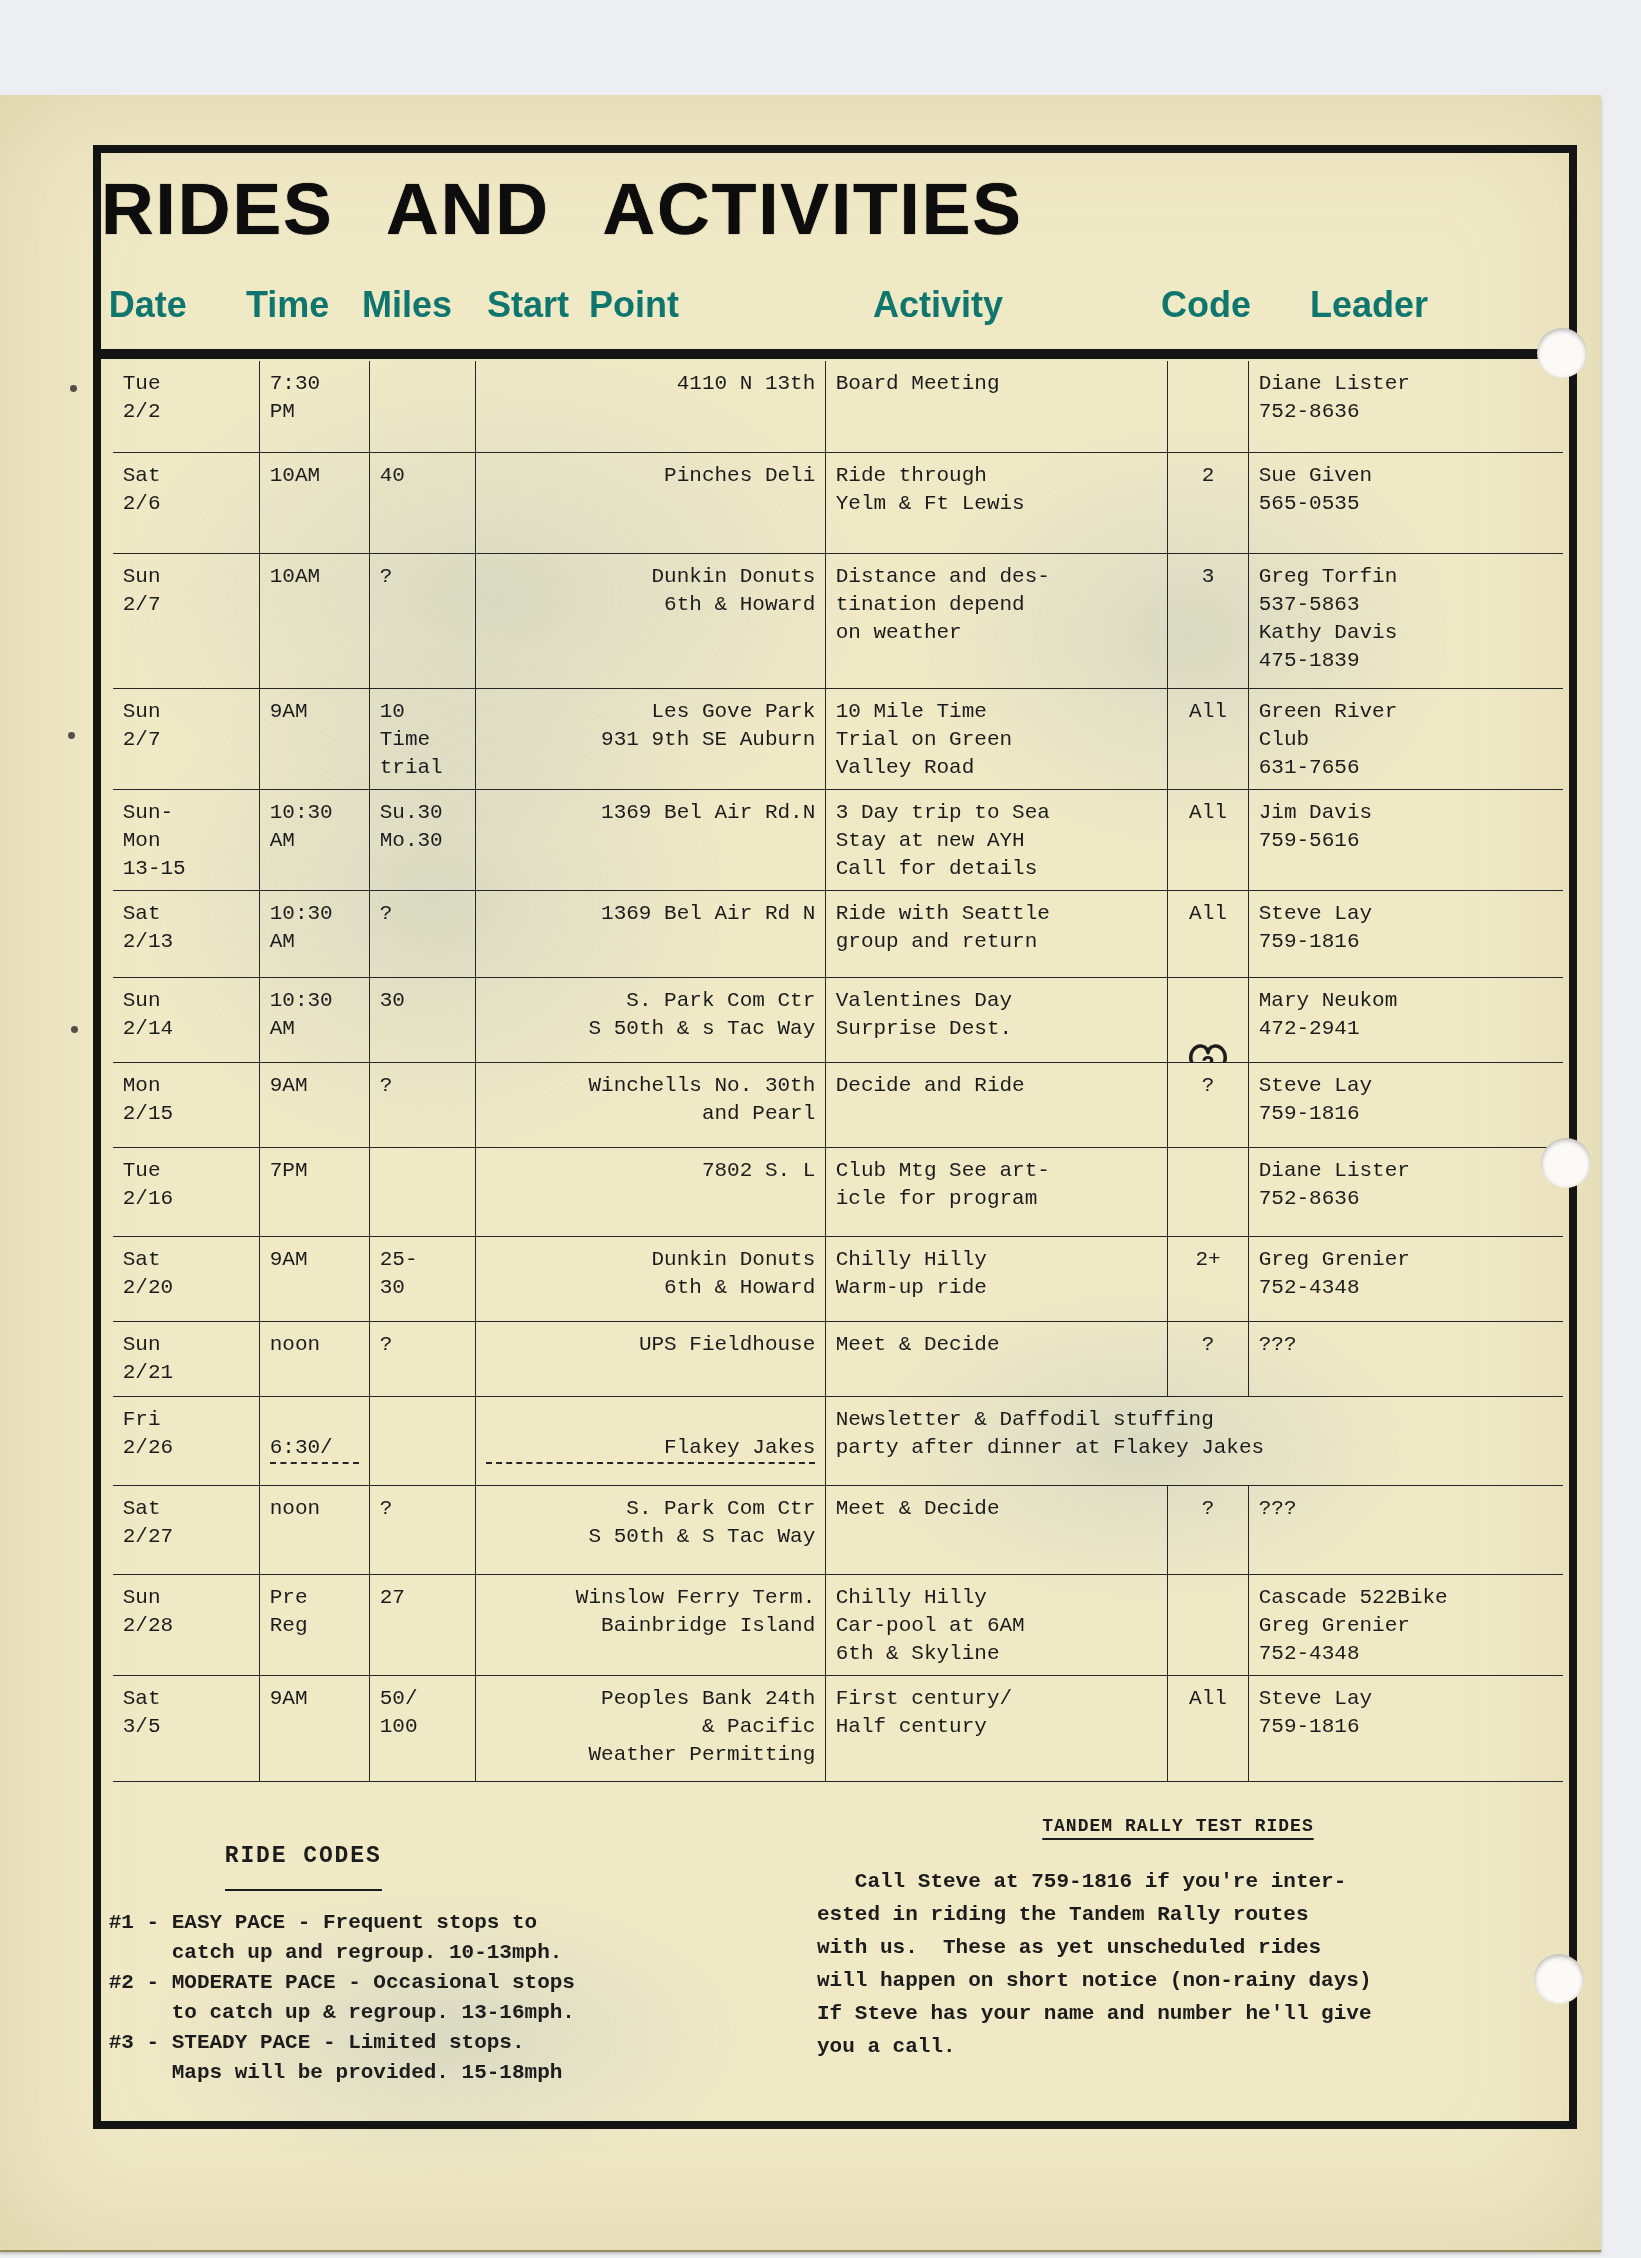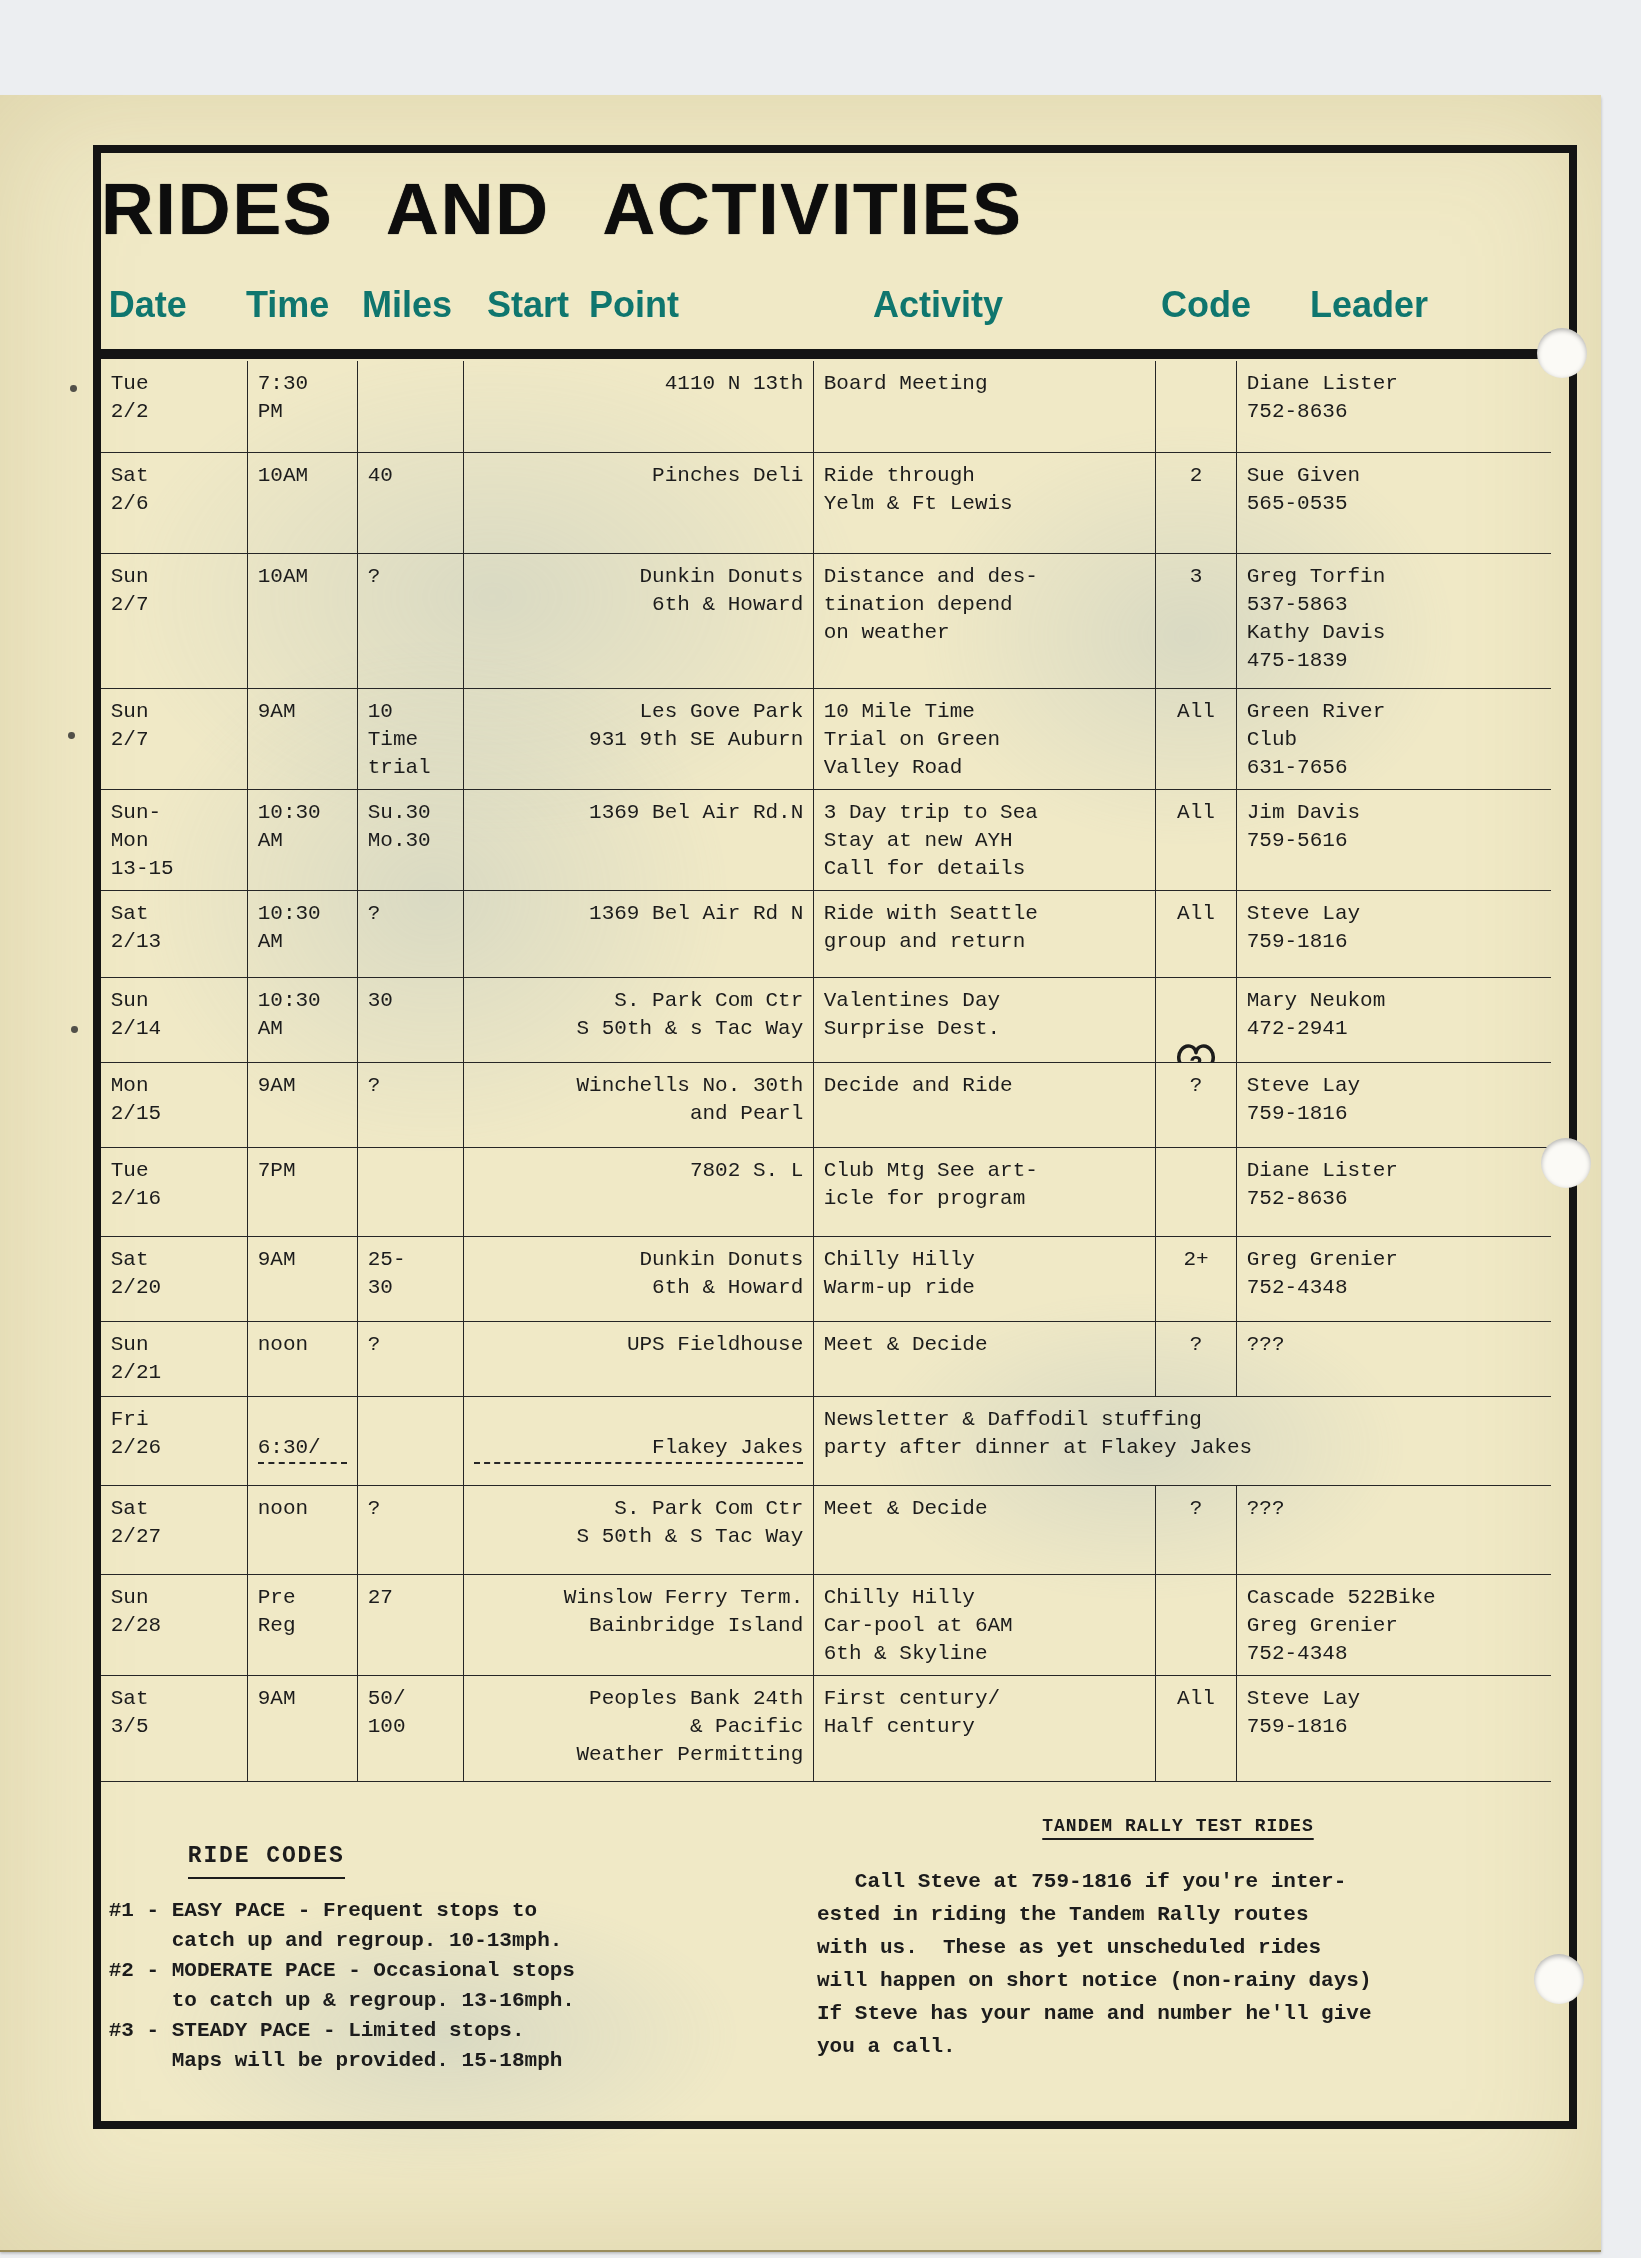--- a/index.html
+++ b/index.html
@@ -13,40 +13,40 @@
   .frame{position:absolute;left:93px;top:50px;width:1468px;height:1968px;border:8.7px solid #141414;box-sizing:content-box;}
   .title{position:absolute;left:0;top:13.5px;width:1450px;text-align:left;
          font-family:"Liberation Sans","DejaVu Sans",sans-serif;font-weight:900;font-size:73px;
          letter-spacing:1.9px;word-spacing:33px;color:#0d0d0d;text-shadow:0 0 1px #000;}
   .hdr{position:absolute;left:0;top:131px;width:1450px;height:60px;}
   .hdr span{position:absolute;top:0;font-family:"Liberation Sans","DejaVu Sans",sans-serif;
             font-weight:bold;font-size:36px;color:#0f766e;white-space:pre;}
   .h-date{left:7.7px}.h-time{left:145px}.h-miles{left:261px}.h-start{left:386px}
   .h-activity{left:772px}.h-code{left:1060px}.h-leader{left:1209px}
   .hdr-rule{position:absolute;left:0;top:196px;width:1450px;height:9.7px;background:#141414;}
-  .tbody{position:absolute;left:0;top:208px;width:1450px;}
+  .tbody{position:absolute;left:12px;top:208px;width:1450px;}
   .row{display:flex;width:1450px;}
   .row > div{box-sizing:border-box;border-right:1.9px solid #262626;border-bottom:1.9px solid #262626;
              padding:8.7px 9.7px 0 9.7px;white-space:pre-line;overflow:hidden;
              font-size:21px;line-height:28px;}
   .cd{width:147px;padding-left:15.4px;}
   .ct{width:110px;}
   .cm{width:106px;}
   .cs{width:350px;padding-left:13.5px;text-align:right;}
   .ca{width:342px;padding-left:11.6px;}
   .cc{width:81px;text-align:center;padding-left:3.9px;padding-right:3.9px;}
   .cl{flex:1;border-right:none!important;padding-left:13.5px;}
   .merged{flex:1;border-right:none!important;padding-left:11.6px;}
   .dashed{display:inline-block;border-bottom:2.9px dashed #262626;margin-bottom:4px;}
   .stack span{display:block;}
   .heart{display:inline-block;margin-top:-3.9px;}
   .bottom{position:absolute;left:0;top:1630px;width:1450px;height:321px;}
   .ridecodes{position:absolute;left:7.7px;top:60px;font-weight:bold;}
-  .rc-head{display:inline-block;margin-left:79px;font-size:23px;letter-spacing:1.9px;
-           border-bottom:2.9px solid #1c1c1c;padding-bottom:8px;}
+  .rc-head{display:inline-block;margin-left:116px;font-size:23px;letter-spacing:1.9px;
+           border-bottom:2.9px solid #1c1c1c;padding-bottom:20px;}
   .rc-lines{margin-top:17px;white-space:pre;font-size:21px;line-height:30px;}
   .tandem{position:absolute;left:716px;top:33px;width:722px;font-weight:bold;}
   .td-head{text-align:center;font-size:18px;letter-spacing:1px;text-decoration:underline;
            text-underline-offset:6.8px;text-decoration-thickness:1.9px;}
   .td-body{margin-top:29px;white-space:pre;font-size:21px;line-height:33px;}
   .hole{position:absolute;width:50px;height:50px;border-radius:50%;background:#fbfaf6;
         box-shadow:inset 0 1.9px 4.8px rgba(0,0,0,.3);z-index:6;}
   .speck{position:absolute;width:6.8px;height:6.8px;border-radius:50%;background:#2a2a2a;opacity:.8;}
 </style>
 </head>

